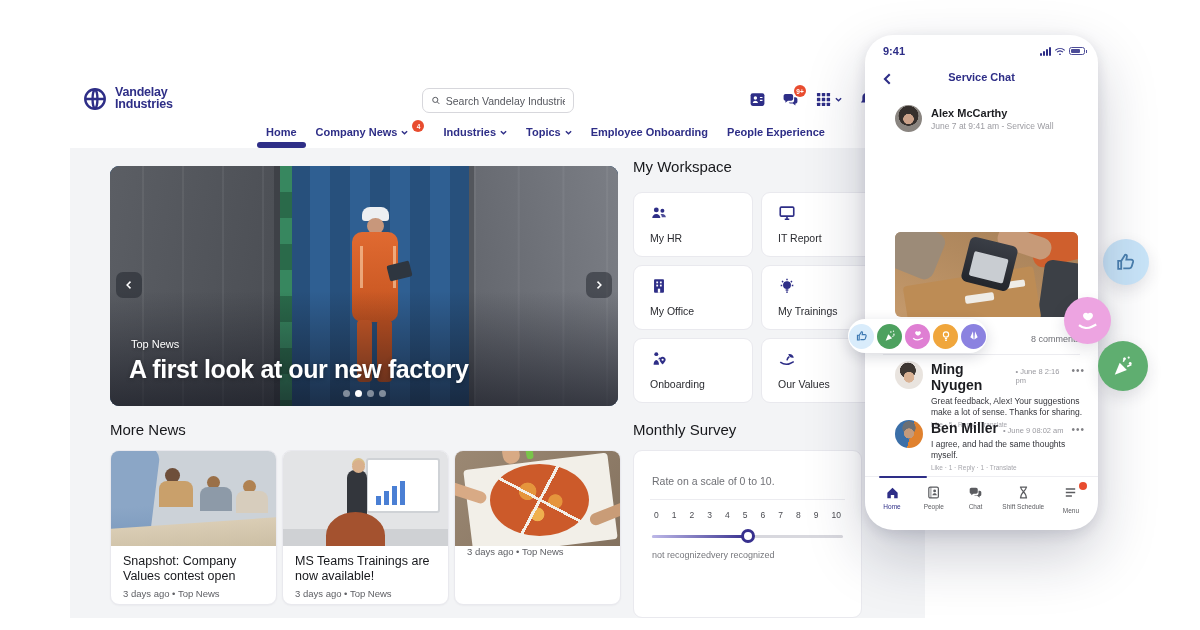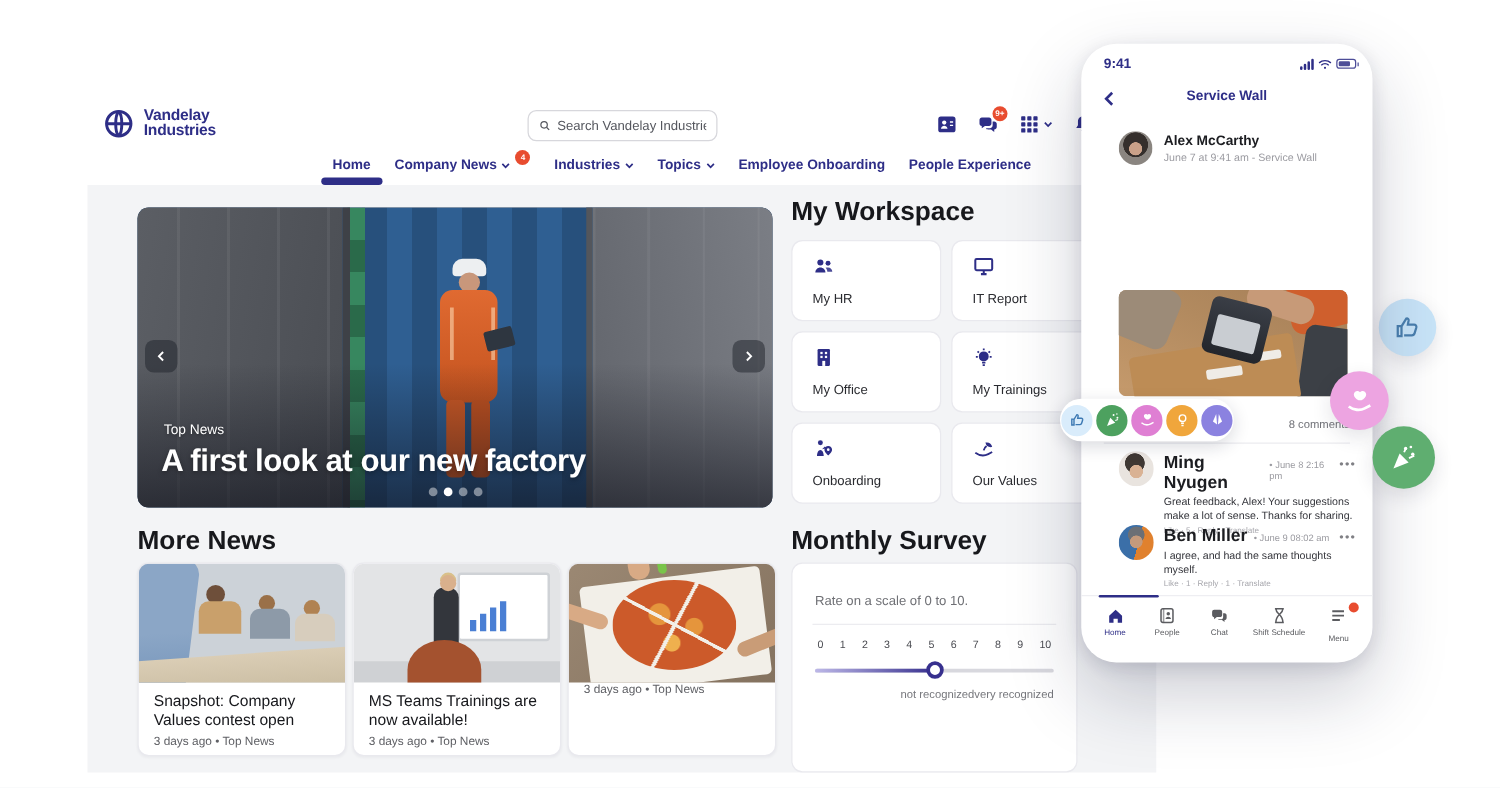--- a/index.html
+++ b/index.html
@@ -25,21 +25,21 @@
 
   
   .mainnav{left:266px;top:126px;display:flex;gap:19px;z-index:30}
   .nav-item{position:relative;font-size:11px;font-weight:bold;color:var(--brand);display:flex;align-items:center;gap:4px;cursor:pointer;white-space:nowrap}
   .nav-item.active::after{content:'';position:absolute;left:-9px;right:-9px;bottom:-10px;height:6px;border-radius:4px;background:var(--brand)}
   .nav-badge{position:relative;top:-6px;min-width:12px;height:12px;border-radius:7px;background:var(--red);color:#fff;font-size:6.5px;font-weight:bold;display:flex;align-items:center;justify-content:center;padding:0 2px}
   .chev{width:7px;height:7px;stroke:currentColor;stroke-width:1.6;fill:none}
 
   
   .panel{left:70px;top:148px;width:855px;height:470px;background:var(--panel);z-index:10}
-  .ptitle{font-size:21px;font-weight:bold;color:#17181c}
+  .ptitle{font-size:15px;font-weight:normal;color:#17181c}
 
   
   .hero{left:40px;top:18px;width:508px;height:240px;border-radius:9px;overflow:hidden;background:#44556a;cursor:pointer}
   .ha{position:absolute}
   .ha-bg{inset:0;background:repeating-linear-gradient(90deg,#2f5f92 0 20px,#27507c 20px 40px)}
   .ha-stack{left:33%;top:0;bottom:0;width:14px;background:repeating-linear-gradient(180deg,#37875f 0 26px,#2a6a4a 26px 52px)}
   .ha-left{left:-8px;top:-8px;bottom:-8px;width:35%;background:repeating-linear-gradient(90deg,rgba(255,255,255,.06) 0 2px,transparent 2px 40px),linear-gradient(100deg,#5c5f65,#4a4d53);border-right:6px solid #3e4147;transform:skewY(-1deg)}
   .ha-right{right:-8px;top:-8px;bottom:-8px;width:31%;background:repeating-linear-gradient(90deg,rgba(255,255,255,.05) 0 2px,transparent 2px 44px),linear-gradient(260deg,#7c7f86,#62656c);border-left:5px solid #53565c;transform:skewY(1deg)}
   .worker{left:46%;top:17%;width:62px;height:83%}
   .w-hat{position:absolute;left:18px;top:0;width:27px;height:14px;background:#edeff1;border-radius:8px 8px 3px 3px}
@@ -106,21 +106,21 @@
   .sv-title{left:563px;top:273px}
   .survey{left:563px;top:302px;width:229px;height:168px;background:#fff;border:1px solid var(--line);border-radius:9px;padding:15px 18px 0}
   .sv-q{font-size:13.5px;line-height:17px;font-weight:bold;color:#17181c}
   .sv-sub{font-size:10.5px;color:#6f7075;margin-top:9px}
   .sv-div{height:1px;background:#ececf0;margin:12px -2px 10px}
   .sv-nums{display:flex;justify-content:space-between;padding:0 2px;font-size:8.5px;color:#4b4c52}
   .sv-track{position:relative;margin-top:9px;height:14px}
   .sv-rail{position:absolute;left:0;right:0;top:6px;height:3px;border-radius:2px;background:#d8d8de}
   .sv-fill{position:absolute;left:0;top:6px;width:50%;height:3px;border-radius:2px;background:linear-gradient(90deg,#bdb8e8,#37308e)}
   .sv-thumb{position:absolute;left:calc(50% - 7px);top:0;width:14px;height:14px;border-radius:50%;background:#fff;border:3.5px solid #37308e;cursor:pointer}
-  .sv-ends{display:flex;justify-content:flex-end;font-size:9px;color:#76777c;margin-top:7px}
+  .sv-ends{display:flex;justify-content:flex-start;font-size:9px;color:#76777c;margin-top:7px}
 
   
   .phone{left:865px;top:35px;width:233px;height:495px;background:#fff;border-radius:28px;z-index:50;box-shadow:0 25px 60px rgba(25,28,60,.22),0 4px 14px rgba(25,28,60,.12)}
   .p-status{left:18px;top:10px;right:13px;display:flex;justify-content:space-between;align-items:center}
   .p-time{font-size:11px;font-weight:bold;color:var(--brand)}
   .p-sicons{display:flex;align-items:center;gap:3px;color:var(--brand)}
   .sig{display:flex;align-items:flex-end;gap:1px}
   .sig i{display:block;width:2px;background:var(--brand);border-radius:1px}
   .batt{width:16px;height:8px;border:1px solid var(--brand);border-radius:2.5px;position:relative;opacity:.85}
   .batt::before{content:'';position:absolute;left:1px;top:1px;bottom:1px;width:9px;background:var(--brand);border-radius:1px}
@@ -459,21 +459,21 @@
             <path d="M3.5 5.8c2-1.8 5-1.8 7 0"></path>
             <circle cx="7" cy="8.2" r="1" fill="#2e2e87" stroke="none"></circle>
           </svg>
         <span class="batt"></span>
       </span>
     </div>
     <div class="abs p-head">
       <svg class="p-back" viewBox="0 0 16 16" fill="none" stroke="currentColor" stroke-width="2.4">
           <path d="M10 2.5 4.5 8 10 13.5"></path>
         </svg>
-      <div class="p-title">Service Wall</div>
+      <div class="p-title">Service Chat</div>
     </div>
     <div class="abs p-posthead">
       <span class="avatar av-alex"></span>
       <span>
         <div class="p-author">Alex McCarthy</div>
         <div class="p-postmeta">June 7 at 9:41 am - Service Wall</div>
       </span>
     </div>
     <div class="abs p-photo">
       <span class="ha pp-bg"></span>

